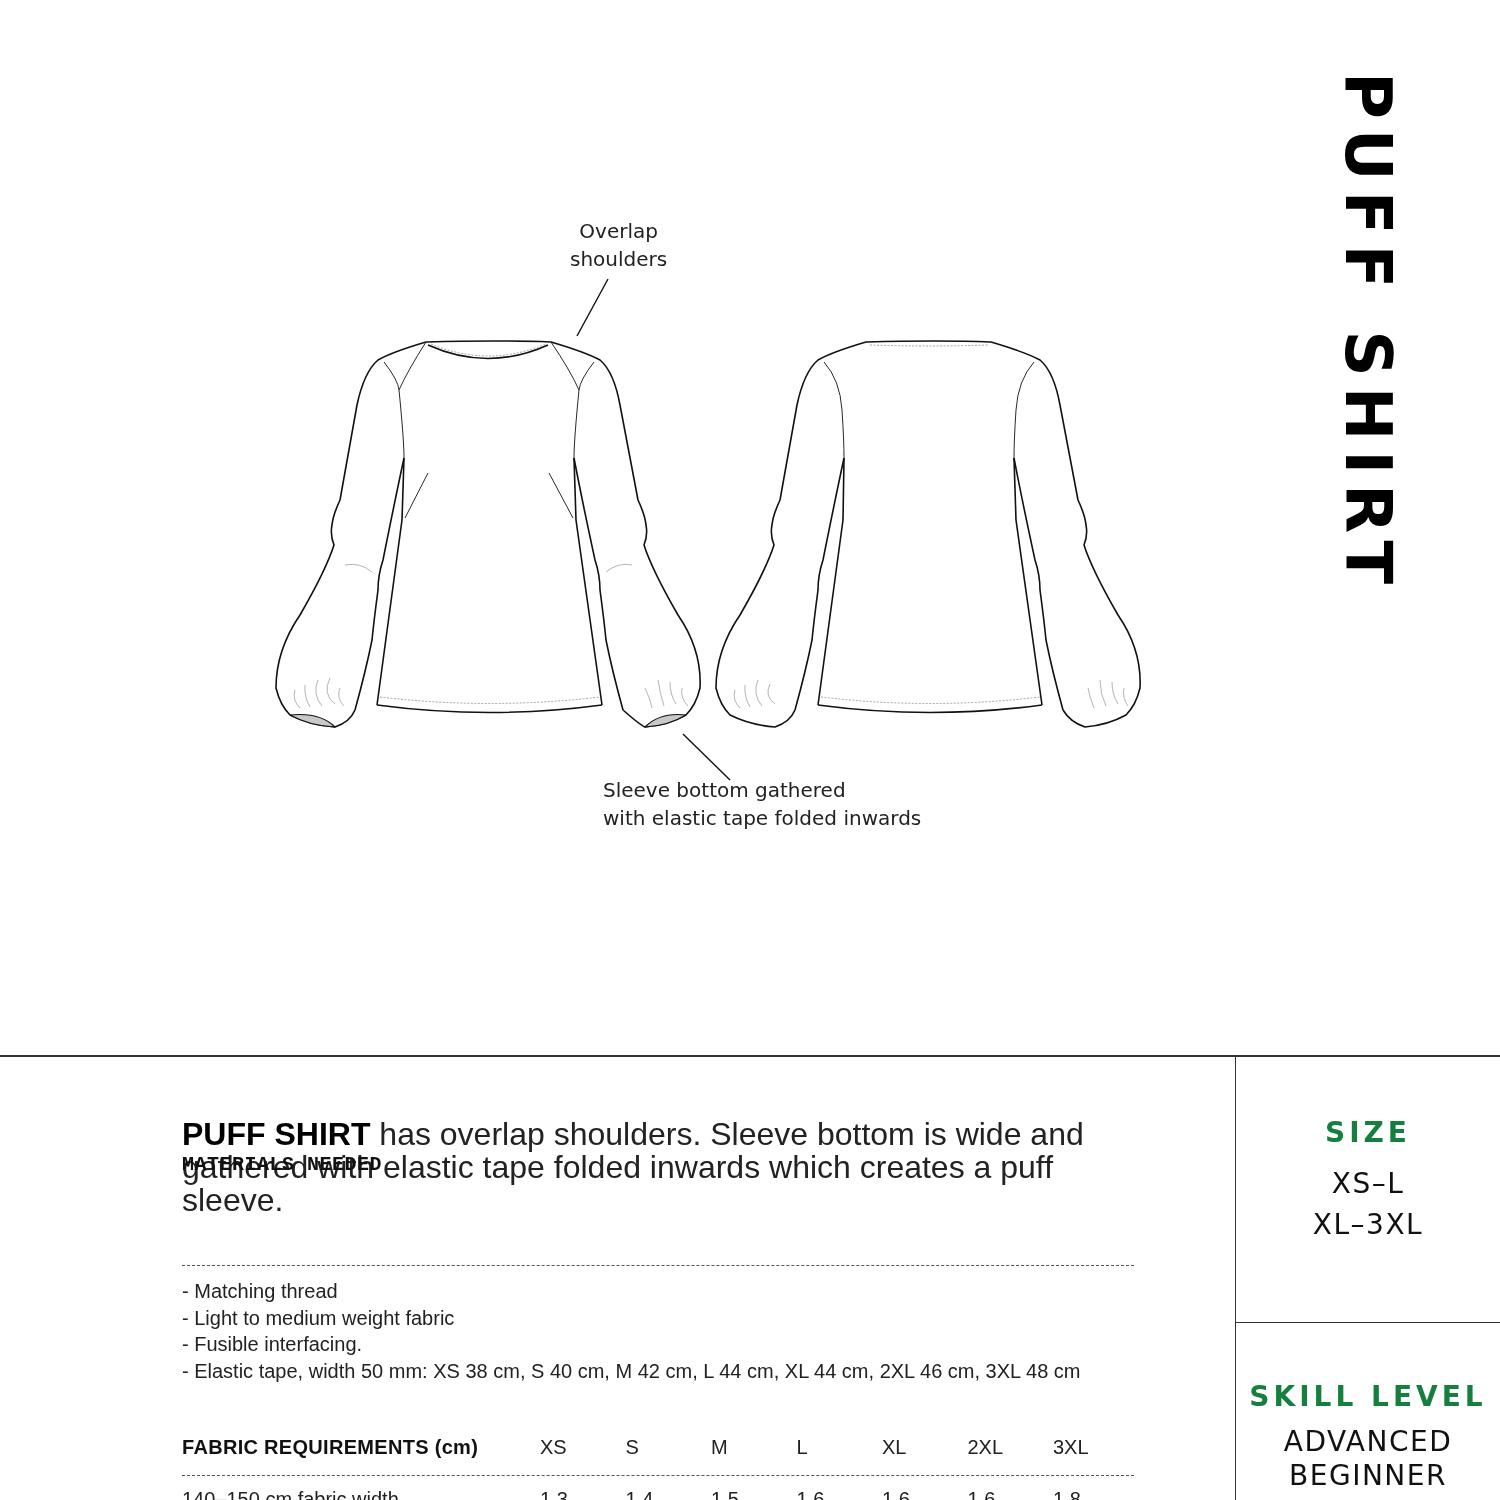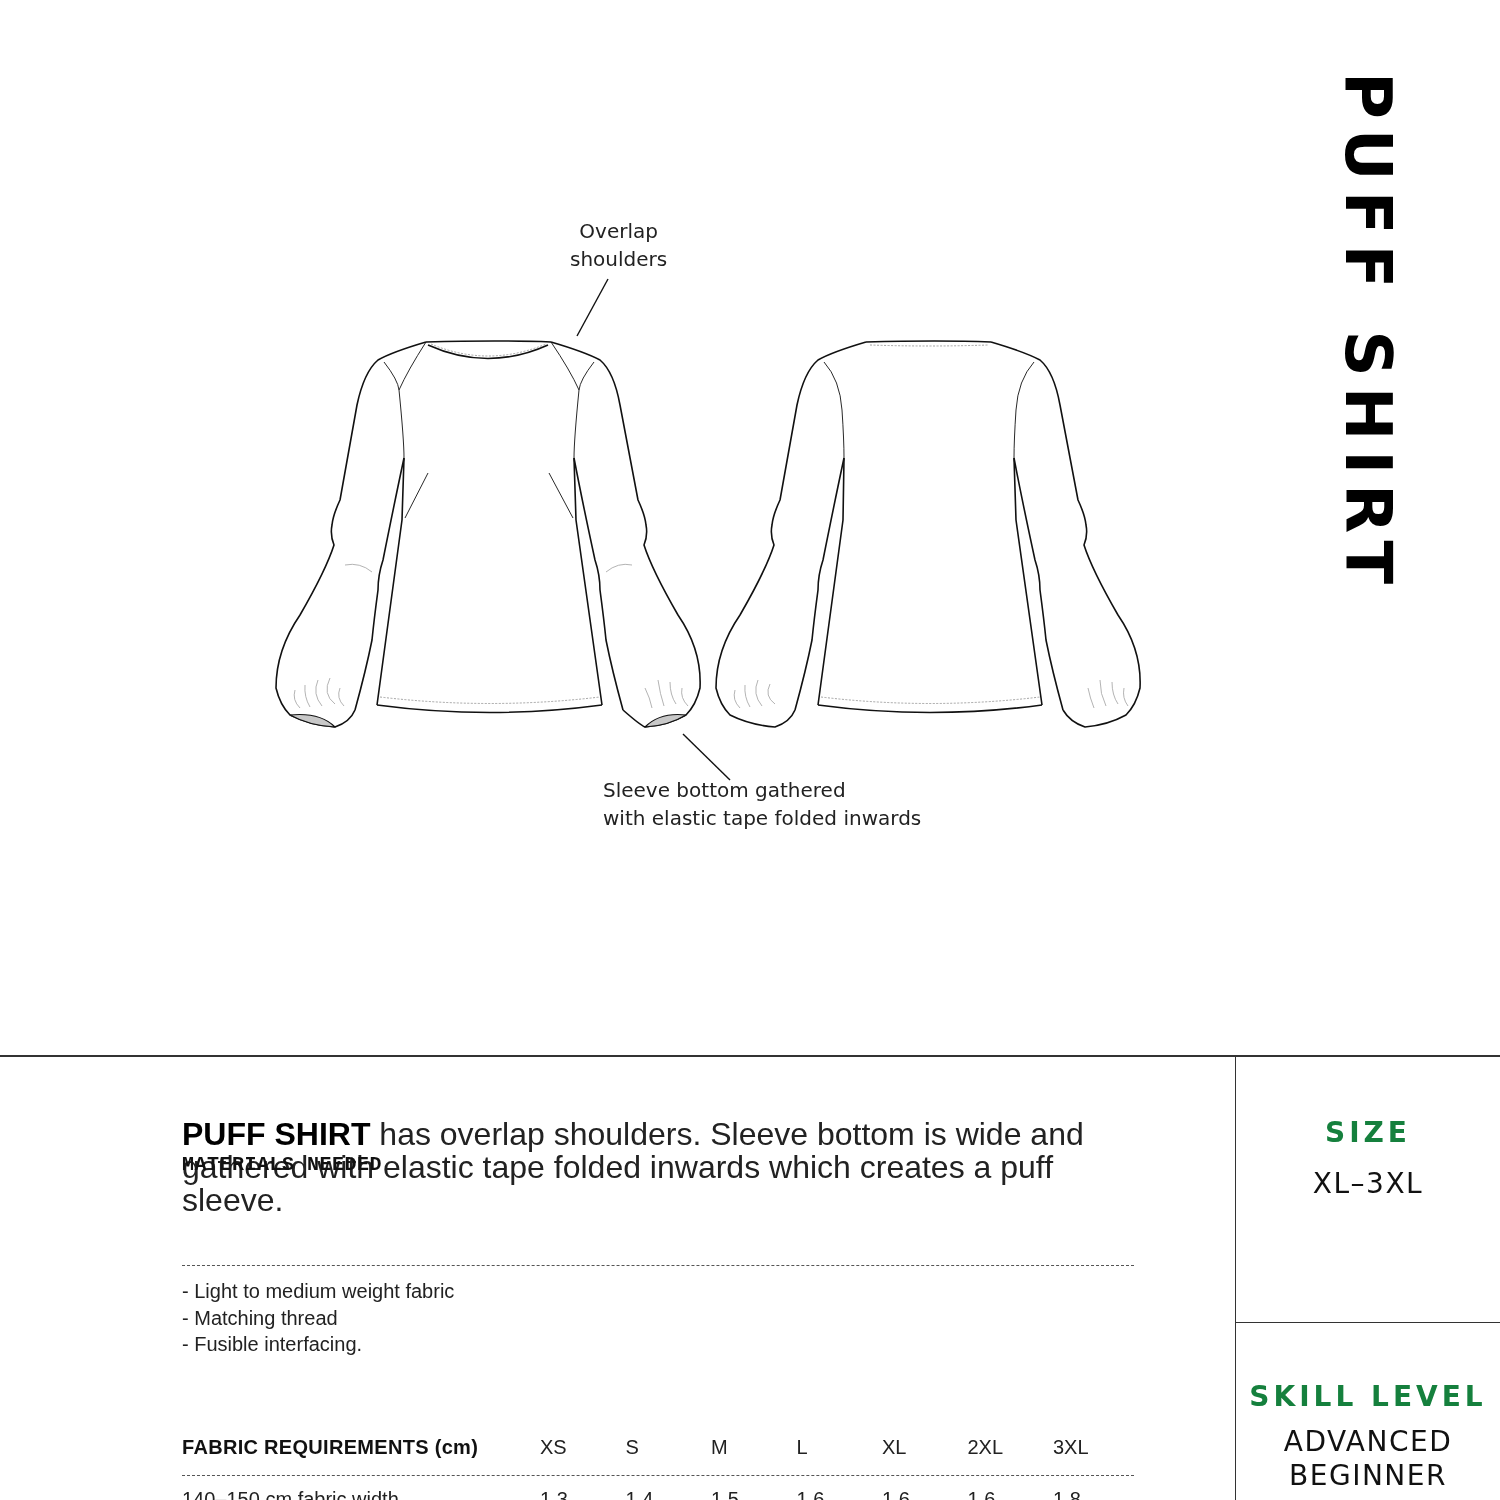--- a/index.html
+++ b/index.html
@@ -161,23 +161,24 @@
 <div class="divider-v"></div>
 <div class="divider-v2"></div>
 
 <div class="intro">
   <b>PUFF SHIRT</b><span> has overlap shoulders. Sleeve bottom is wide and gathered with elastic tape folded inwards which creates a puff sleeve.</span>
 </div>
 
 <div class="section-head" style="top:1153px;font-family:Liberation Mono, monospace;">MATERIALS NEEDED</div>
 <div class="dash-line" style="top:1265px;"></div>
 <ul class="materials">
+  <li>- Matching thread</li>
   <li>- Light to medium weight fabric</li>
-  <li>- Matching thread</li>
   <li>- Fusible interfacing.</li>
+  <li>- Elastic tape, width 50 mm: XS 38 cm, S 40 cm, M 42 cm, L 44 cm, XL 44 cm, 2XL 46 cm, 3XL 48 cm</li>
 </ul>
 
 <div class="fabric-row fabric-head" style="top:1436px;justify-content:space-between;">
   <span class="label">FABRIC REQUIREMENTS  (cm)</span>
   <span class="cell">XS</span>
   <span class="cell">S</span>
   <span class="cell">M</span>
   <span class="cell">L</span>
   <span class="cell">XL</span>
   <span class="cell">2XL</span>
@@ -191,20 +192,21 @@
   <span class="cell">1.5</span>
   <span class="cell">1.6</span>
   <span class="cell">1.6</span>
   <span class="cell">1.6</span>
   <span class="cell">1.8</span>
 </div>
 
 <div class="side-box" style="top:1116px;">
   <div class="side-title">SIZE</div>
   <div style="height:14px"></div>
+  <div class="side-value">XS–L</div>
   <div class="side-value">XL–3XL</div>
 </div>
 
 <div class="side-box" style="top:1380px;">
   <div class="side-title">SKILL LEVEL</div>
   <div style="height:12px"></div>
   <div class="side-value" style="line-height:34px;">ADVANCED</div>
   <div class="side-value" style="line-height:34px;">BEGINNER</div>
 </div>
 

